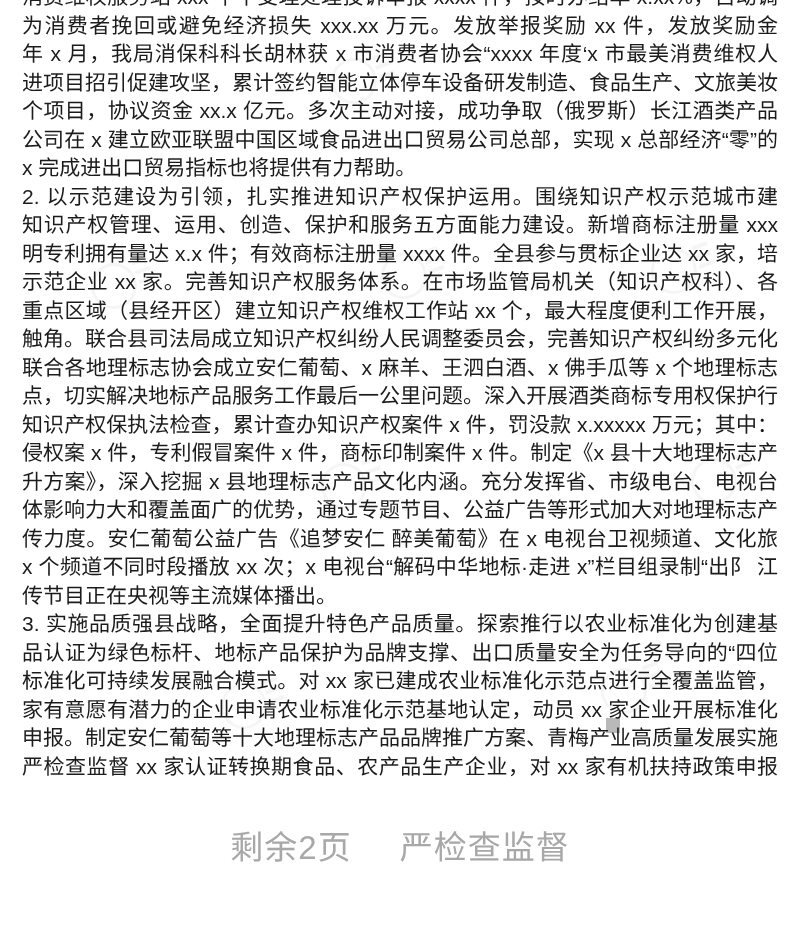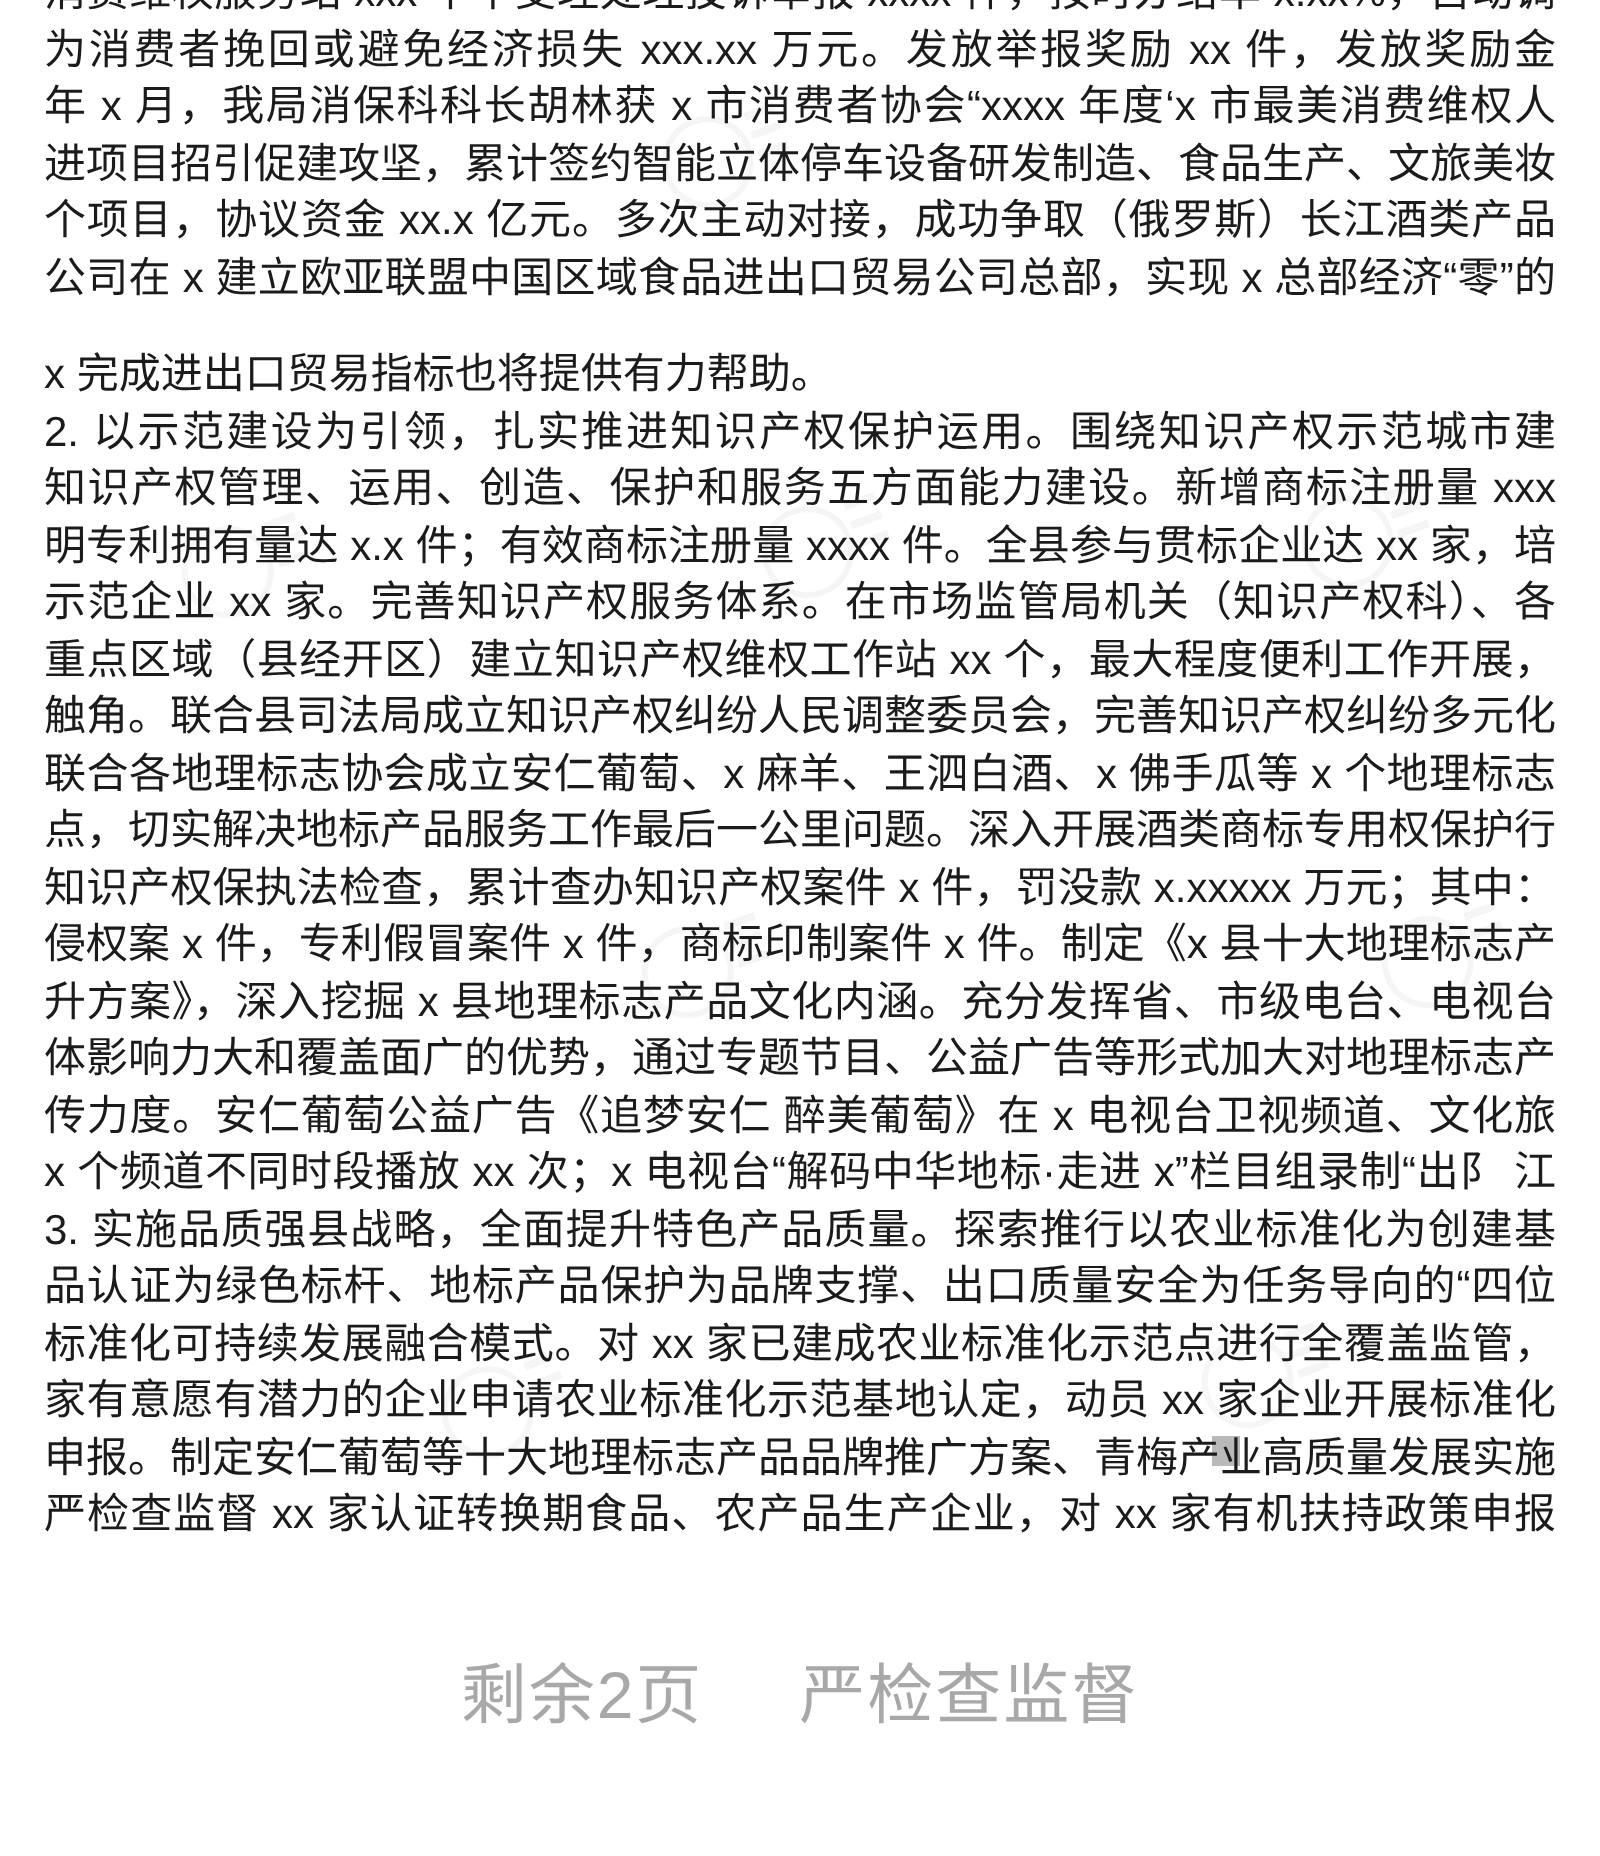--- a/index.html
+++ b/index.html
@@ -28,21 +28,20 @@
     line-height: 28.5px;
     height: 28.5px;
     overflow: hidden;
     color: #1b1b1b;
     text-align: justify;
     text-align-last: justify;
     white-space: normal;
   }
   .doc-line.para-end {
     text-align-last: left;
-    margin-top: 20px;
   }
   
   .char-highlight {
     position: absolute;
     left: 606px;
     top: 718px;
     width: 14px;
     height: 15px;
     background: #b9b9b9;
     z-index: 1;
@@ -164,20 +163,21 @@
       <div class="doc-line">重点区域（县经开区）建立知识产权维权工作站 xx 个，最大程度便利工作开展，延伸维权</div>
       <div class="doc-line">触角。联合县司法局成立知识产权纠纷人民调整委员会，完善知识产权纠纷多元化解机制。</div>
       <div class="doc-line">联合各地理标志协会成立安仁葡萄、x 麻羊、王泗白酒、x 佛手瓜等 x 个地理标志产品服务</div>
       <div class="doc-line">点，切实解决地标产品服务工作最后一公里问题。深入开展酒类商标专用权保护行动和涉外</div>
       <div class="doc-line">知识产权保执法检查，累计查办知识产权案件 x 件，罚没款 x.xxxxx 万元；其中：涉及商标</div>
       <div class="doc-line">侵权案 x 件，专利假冒案件 x 件，商标印制案件 x 件。制定《x 县十大地理标志产品品牌提</div>
       <div class="doc-line">升方案》，深入挖掘 x 县地理标志产品文化内涵。充分发挥省、市级电台、电视台等新闻媒</div>
       <div class="doc-line">体影响力大和覆盖面广的优势，通过专题节目、公益广告等形式加大对地理标志产品品牌宣</div>
       <div class="doc-line">传力度。安仁葡萄公益广告《追梦安仁 醉美葡萄》在 x 电视台卫视频道、文化旅游频道等</div>
       <div class="doc-line">x 个频道不同时段播放 xx 次；x 电视台“解码中华地标·走进 x”栏目组录制“出阝 江青梅酒” 宣</div>
+      <div class="doc-line para-end">传节目正在央视等主流媒体播出。</div>
       <div class="doc-line">3. 实施品质强县战略，全面提升特色产品质量。探索推行以农业标准化为创建基础、有机产</div>
       <div class="doc-line">品认证为绿色标杆、地标产品保护为品牌支撑、出口质量安全为任务导向的“四位一体”农业</div>
       <div class="doc-line">标准化可持续发展融合模式。对 xx 家已建成农业标准化示范点进行全覆盖监管，组织 xx 余</div>
       <div class="doc-line">家有意愿有潜力的企业申请农业标准化示范基地认定，动员 xx 家企业开展标准化示范企业</div>
       <div class="doc-line">申报。制定安仁葡萄等十大地理标志产品品牌推广方案、青梅产业高质量发展实施方案。从</div>
       <div class="doc-line">严检查监督 xx 家认证转换期食品、农产品生产企业，对 xx 家有机扶持政策申报主体进行初</div>
     </div>
 
   <div class="footer">
     <span class="remaining">剩余2页</span><span>严检查监督</span>

